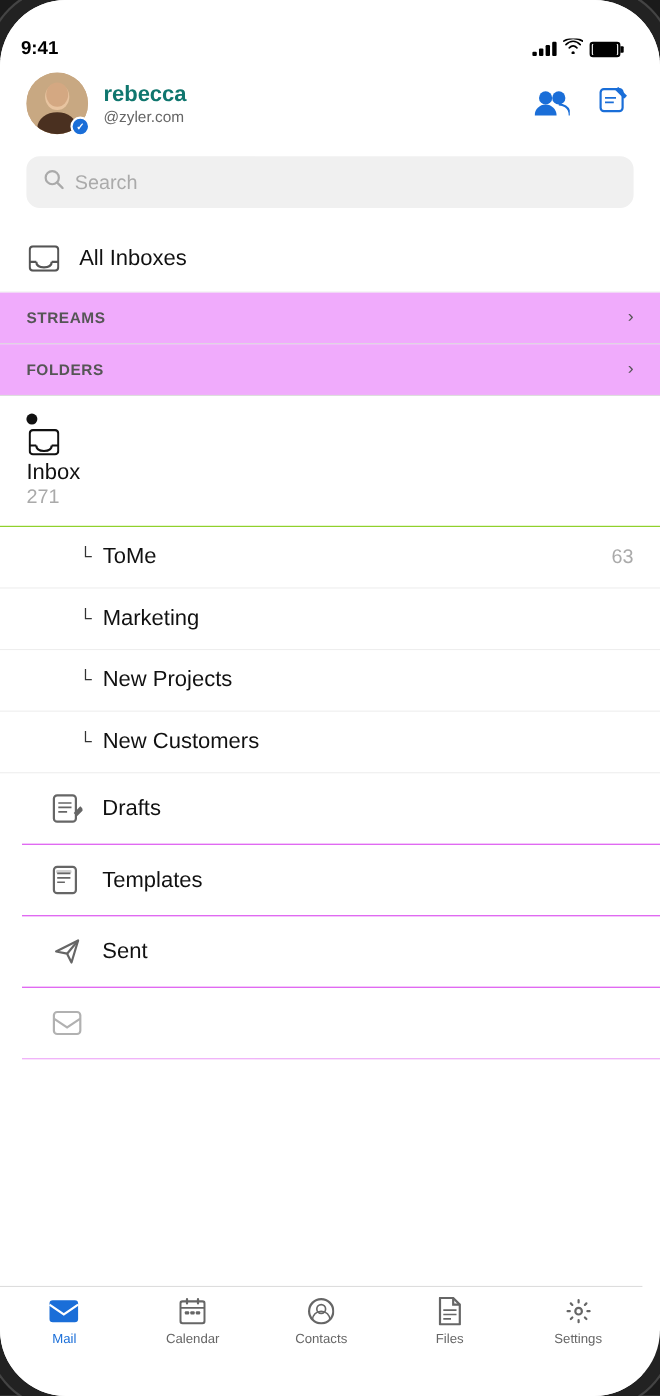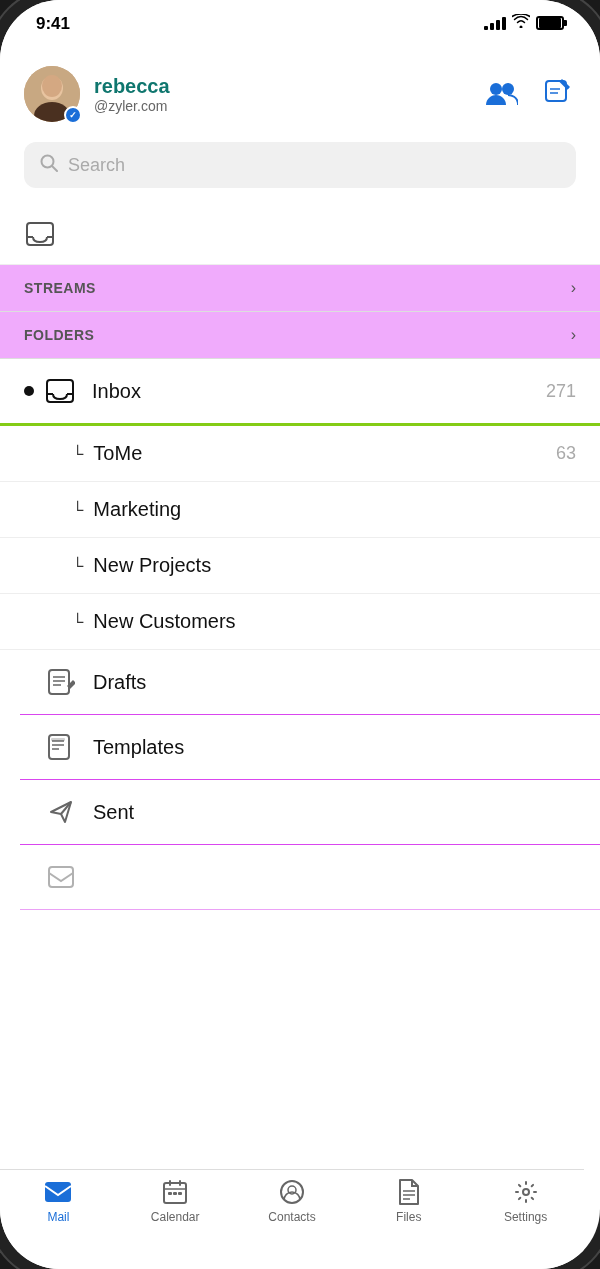--- a/index.html
+++ b/index.html
@@ -16,22 +16,22 @@
       height: 1269px;
       background: #fff;
       border-radius: 60px;
       overflow: hidden;
       position: relative;
       box-shadow: 0 0 0 12px #222, 0 0 0 14px #444;
     }
     .status-bar {
       display: flex;
       justify-content: space-between;
-      align-items: flex-start;
-      padding: 14px 36px 0 36px;
+      align-items: flex-end;
+      padding: 14px 36px 0 19px;
       height: 54px;
       background: #fff;
     }
     .status-time {
       font-size: 17px;
       font-weight: 600;
       color: #000;
     }
     .status-icons {
       display: flex;
@@ -190,23 +190,23 @@
       font-weight: 600;
       color: #555;
       letter-spacing: 0.5px;
     }
     .section-chevron {
       font-size: 16px;
       color: #555;
     }
     .inbox-item {
       display: flex;
-      align-items: center;
       padding: 16px 24px;
-      border-bottom: 3px solid #84cc16;
+      border-bottom: 1px solid #84cc16;
+      flex-direction: column;
     }
     .inbox-dot {
       width: 10px;
       height: 10px;
       background: #111;
       border-radius: 50%;
       margin-right: 10px;
       flex-shrink: 0;
     }
     .sub-item {
@@ -361,20 +361,21 @@
 
     <div class="all-inboxes-row">
       <div class="nav-icon">
         <svg width="28" height="24" viewBox="0 0 28 24" fill="none">
           <rect x="1" y="1" width="26" height="22" rx="3" stroke="#555" stroke-width="2" fill="none"></rect>
           <line x1="1" y1="15" x2="7" y2="15" stroke="#555" stroke-width="2"></line>
           <line x1="21" y1="15" x2="27" y2="15" stroke="#555" stroke-width="2"></line>
           <path d="M7 15 C7 18 9 20 14 20 C19 20 21 18 21 15" stroke="#555" stroke-width="2" fill="none"></path>
         </svg>
       </div>
+      <span class="nav-label">All Inboxes</span>
     </div>
 
     <div class="section-header">
       <span class="section-header-text">STREAMS</span>
       <span class="section-chevron">›</span>
     </div>
 
     <div class="section-header">
       <span class="section-header-text">FOLDERS</span>
       <span class="section-chevron">›</span>

